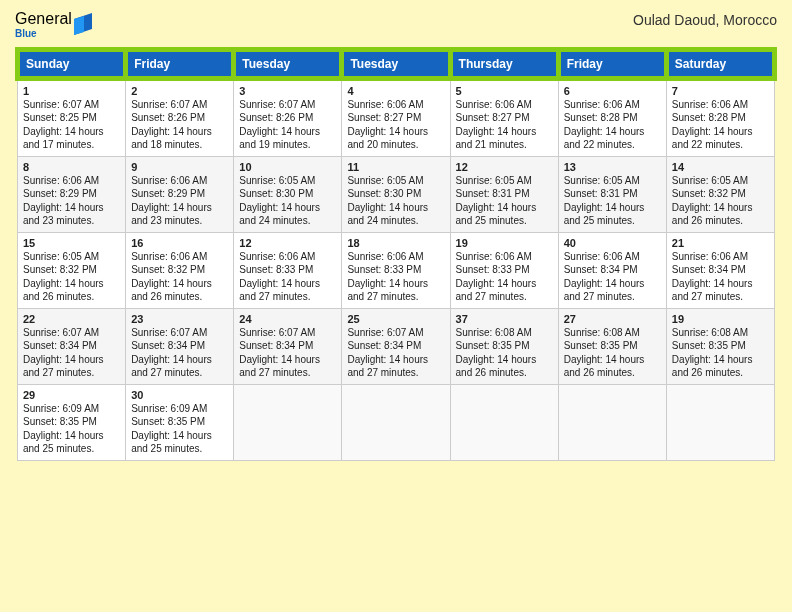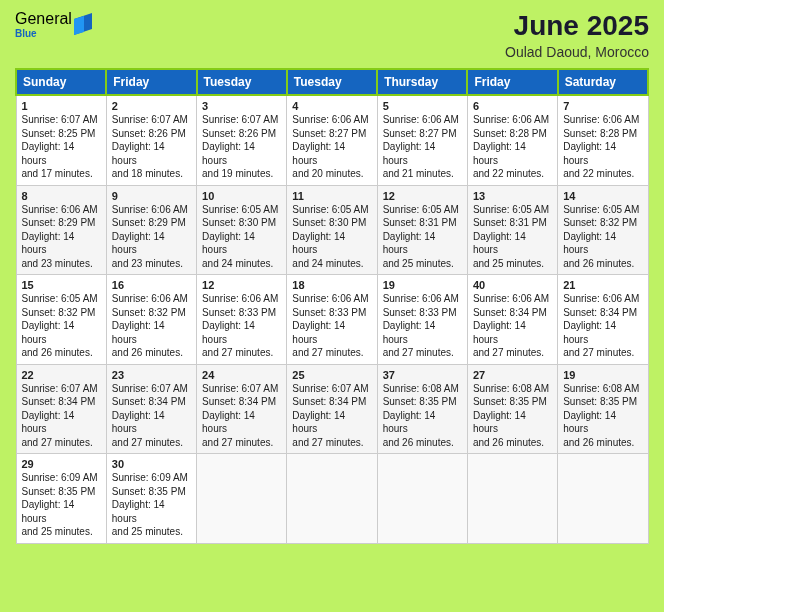--- a/index.html
+++ b/index.html
@@ -4,23 +4,23 @@
   <style>
     * { box-sizing: border-box; margin: 0; padding: 0; }
     body {
       font-family: Arial, sans-serif;
       background: #fff;
       width: 792px;
       height: 612px;
       overflow: hidden;
     }
     .page {
-      width: 664px;
+      width: 792px;
       height: 612px;
-      background: #bef264;
+      background: #fef9c3;
       padding: 10px 15px 10px 15px;
     }
     .header {
       display: flex;
       justify-content: space-between;
       align-items: flex-start;
       margin-bottom: 8px;
     }
     .logo {
       display: flex;
@@ -54,21 +54,21 @@
       border-collapse: collapse;
       border: 1px solid #ccc;
     }
     .calendar th {
       background-color: #1565c0;
       color: #fff;
       font-size: 12px;
       font-weight: bold;
       padding: 5px 6px;
       text-align: left;
-      border: 2px solid #84cc16;
+      border: 5px solid #84cc16;
     }
     .calendar td {
       vertical-align: top;
       padding: 4px 5px;
       border: 1px solid #ccc;
       font-size: 9.5px;
       color: #222;
       background: #fff;
       width: calc(100% / 7);
     }
@@ -99,21 +99,20 @@
       <div class="logo-text">
         <span>General</span>
         <span style="color:#1565c0;font-weight:bold;font-size:10px;font-family:Arial,sans-serif;">Blue</span>
       </div>
       <svg class="logo-icon" viewBox="0 0 18 22" width="18" height="22">
         <polygon points="0,6 18,0 18,16 0,22" fill="#1565c0"></polygon>
         <polygon points="0,6 10,3 10,19 0,22" fill="#2196f3"></polygon>
       </svg>
     </div>
     <div class="title-block">
-      <div class="main-title">June 2025</div>
       <div class="subtitle">Oulad Daoud, Morocco</div>
     </div>
   </div>
 
   <table class="calendar">
     <thead>
       <tr>
         <th>Sunday</th>
         <th>Friday</th>
         <th>Tuesday</th>

